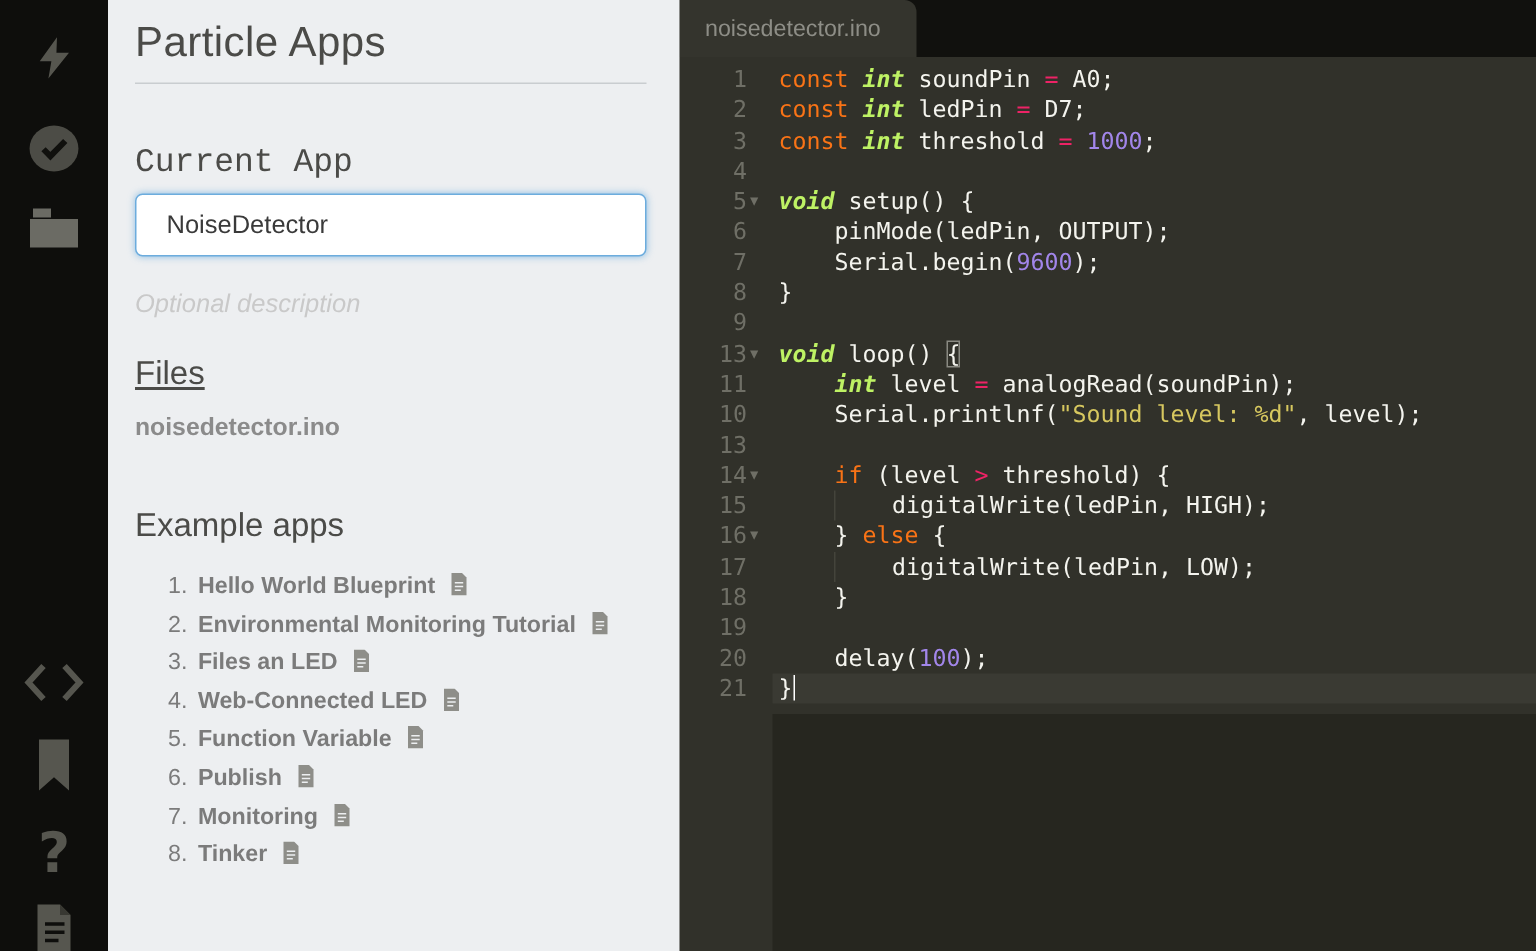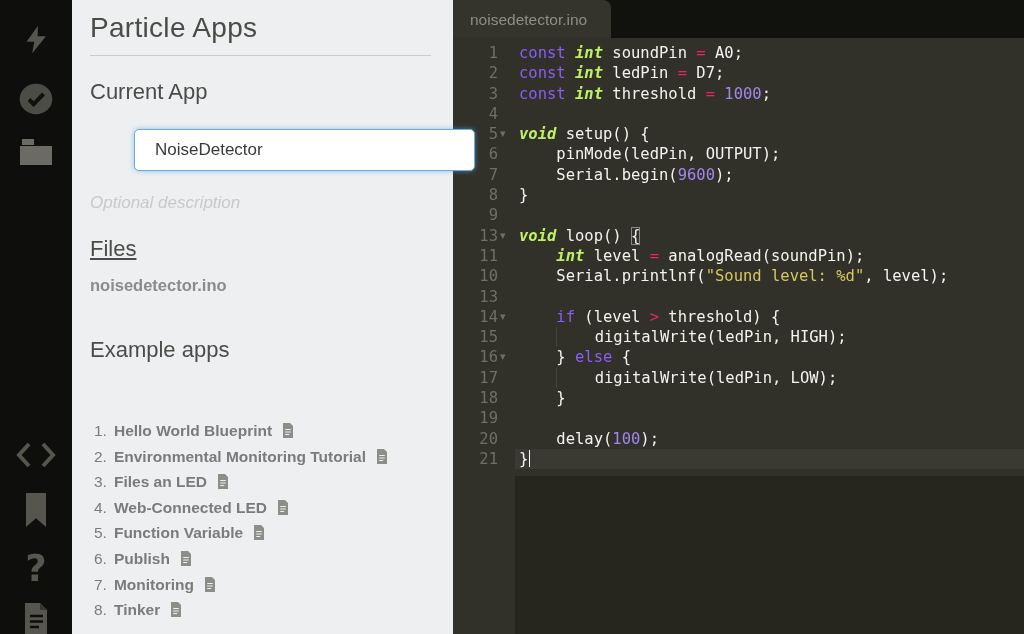--- a/index.html
+++ b/index.html
@@ -17,35 +17,35 @@
 
   
   .panel { position:absolute; left:72px; top:0; width:381px; height:634px;
            background:#edeff1; z-index:2; }
   .panel h1 { position:absolute; left:18px; top:12px; font-size:28px;
               font-weight:400; color:#4b4b48; letter-spacing:.3px; }
   .rule { position:absolute; left:18px; top:55px; width:341px; height:1px;
           background:#c9cdd0; }
   .panel h2 { position:absolute; left:18px; font-size:22px; font-weight:400;
               color:#4b4b48; }
-  .h-current { top:79px; }
+  .h-current { top:96px;font-family:Liberation Mono, monospace; }
   .h-files   { top:236px;text-decoration:underline; }
   .h-examples{ top:337px; }
   .app-name { position:absolute; left:18px; top:129px; width:341px; height:42px;
               background:#fff; border:1.5px solid #6cacdd; border-radius:5px;
               box-shadow:0 0 5px rgba(96,166,220,.65); font-size:17px;
               color:#3a3a3a; padding:0 0 0 20px; outline:none;
-              font-family:"Liberation Sans", sans-serif;margin-left:44px; }
+              font-family:"Liberation Sans", sans-serif; }
   .desc { position:absolute; left:14px; top:174px; width:345px; height:26px;
           background:transparent; border:none; outline:none; font-size:17px;
           font-style:italic; font-family:"Liberation Sans", sans-serif; padding-left:4px;margin-top:16px; }
   .desc::placeholder { color:#c9c9c9; opacity:1; }
   .file-item { position:absolute; left:18px; top:276px; font-size:16.5px;
                font-weight:bold; color:#8b8b8b; cursor:pointer; }
-  .ex-list { position:absolute; left:22px; top:378px; list-style:none;margin-top:40px; }
+  .ex-list { position:absolute; left:40px; top:378px; list-style:none; }
   .ex-list li { line-height:25.6px; font-size:15.5px; color:#7b7b7b;
                 cursor:pointer; white-space:nowrap; }
   .ex-list .num { font-weight:400; margin-right:7px; }
   .ex-list .lbl { font-weight:bold; }
   .doc-ico { margin-left:10px; vertical-align:-2px; }
 
   
   .editor { position:absolute; left:453px; top:0; width:571px; height:634px;
             background:#26261f; z-index:1; }
   .tabbar { position:absolute; left:0; top:0; width:571px; height:38px;
@@ -60,21 +60,21 @@
   .lines { position:absolute; left:0; top:38px; width:571px; padding-top:5px;
            font-family:"DejaVu Sans Mono", monospace; font-size:15.5px;
            cursor:text; }
   .line { position:relative; height:20.3px; line-height:20.3px; }
   .hl { position:absolute; left:62px; right:0; top:0; bottom:0; background:#3a3a33; }
   .ln { position:absolute; left:0; top:0; width:45px; text-align:right;
         color:#6f6f66; }
   .fold { position:absolute; left:47px; top:0; font-size:11px; color:#6f6f66;
           font-family:"DejaVu Sans", sans-serif; }
   .code { position:absolute; left:66px; top:0; white-space:pre; color:#f4f4ee; }
-  .tok-kw  { color:#8b5cf6;margin-top:20px; }
+  .tok-kw  { color:#f97316;margin-top:20px; }
   .tok-op  { color:#ed2366; }
   .tok-type{ color:#bef264; font-style:italic;font-weight:bold; }
   .tok-num { color:#a286ea; }
   .tok-str { color:#d6c75f; }
   .tok-match { outline:1px solid #8a8a82; outline-offset:-1px; }
   .ig { display:inline-block; width:0; height:20.3px; vertical-align:top;
         border-left:1px solid #44443b; }
   .cursor { display:inline-block; width:0; height:17px; border-left:1.6px solid #fff;
             vertical-align:-3px; margin-left:1px; }
 </style>

